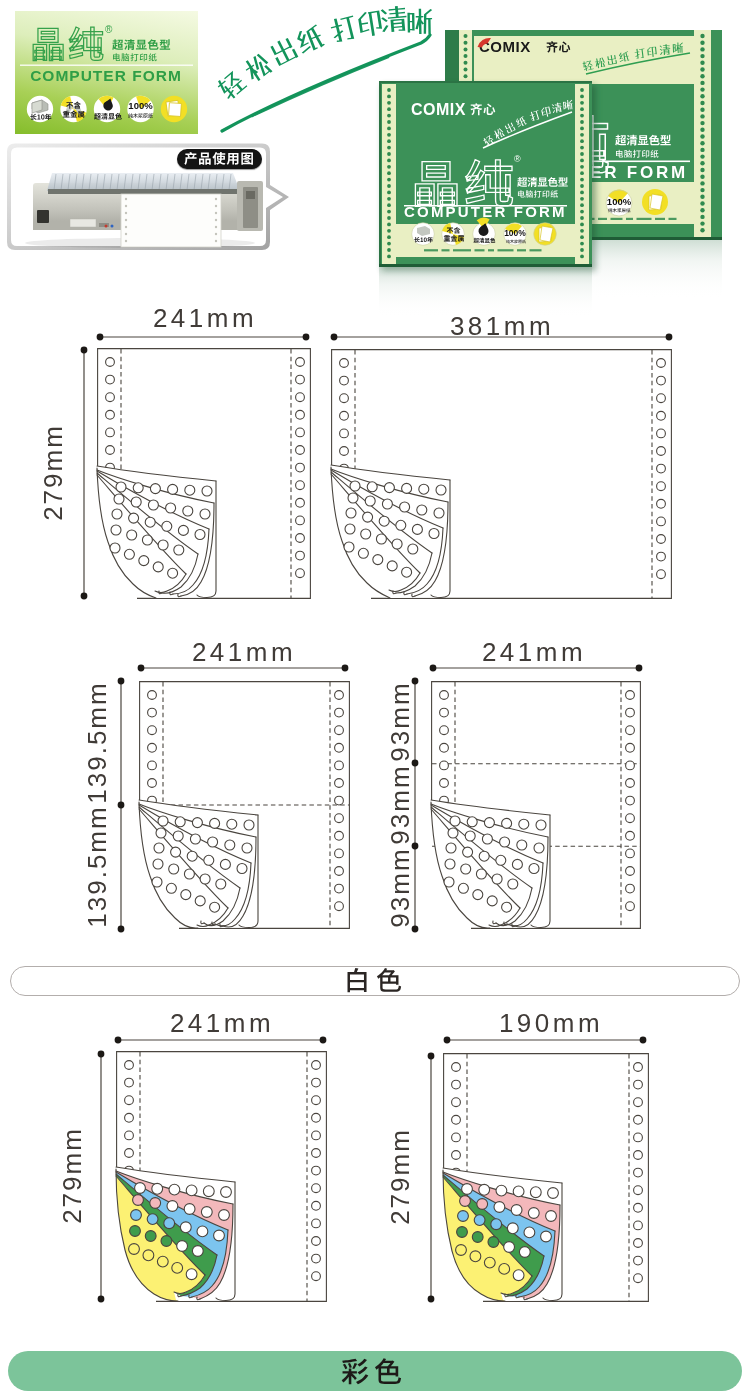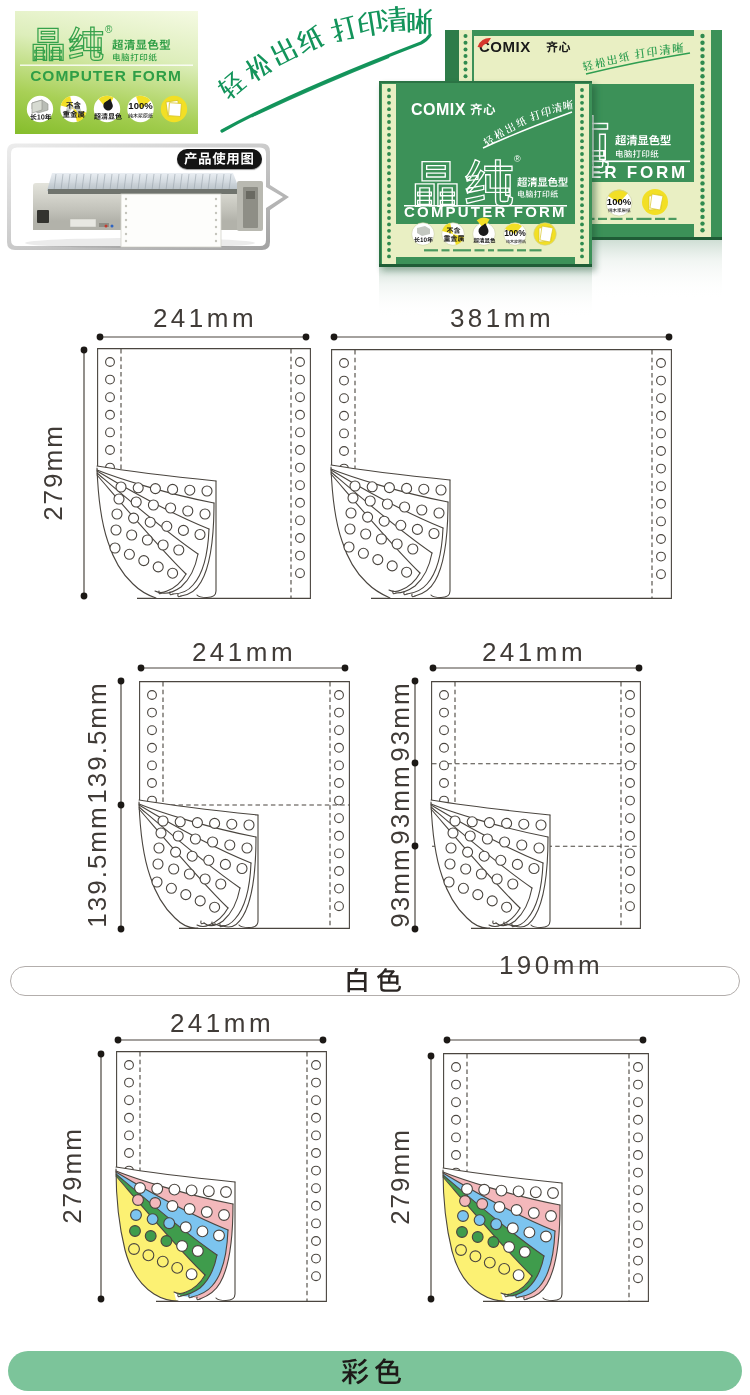--- a/index.html
+++ b/index.html
@@ -589,21 +589,21 @@
       <circle cx="46.8" cy="90.6" r="5" fill="#fff" stroke="#4a453f" stroke-width="1.1"></circle>
       <circle cx="61.2" cy="96.9" r="5" fill="#fff" stroke="#4a453f" stroke-width="1.1"></circle>
       <circle cx="75.6" cy="103.2" r="5" fill="#fff" stroke="#4a453f" stroke-width="1.1"></circle>
     </g>
   </svg>
 <svg style="position:absolute;left:330px;top:333px" width="343" height="8">
     <line x1="4" y1="4" x2="339" y2="4" stroke="#4a453f" stroke-width="1.2"></line>
     <circle cx="4" cy="4" r="3.4" fill="#1c1916"></circle>
     <circle cx="339" cy="4" r="3.4" fill="#1c1916"></circle>
   </svg>
-<div class="dim" style="left:422px;top:303px">381mm</div>
+<div class="dim" style="left:422px;top:311px">381mm</div>
 <svg style="position:absolute;left:131px;top:673px" width="227" height="264" viewBox="-8 -8 227 264">
     <rect x="0" y="0" width="211" height="248" fill="#fff" stroke="none"></rect>
     <path d="M0.6,125.0 L0.6,0.6 L210.4,0.6 L210.4,247.4 L40,247.4" fill="none" stroke="#4a453f" stroke-width="1.1"></path>
     <line x1="24" y1="1" x2="24" y2="125" stroke="#4a453f" stroke-width="1.1" stroke-dasharray="4.5,3.2"></line>
     <line x1="191" y1="1" x2="191" y2="247" stroke="#4a453f" stroke-width="1.1" stroke-dasharray="4.5,3.2"></line>
     <line x1="1" y1="124.0" x2="210" y2="124.0" stroke="#4a453f" stroke-width="1.1" stroke-dasharray="4.5,3.2"></line>
     <circle cx="13" cy="14.0" r="4.4" fill="#fff" stroke="#4a453f" stroke-width="1.1"></circle>
     <circle cx="13" cy="31.6" r="4.4" fill="#fff" stroke="#4a453f" stroke-width="1.1"></circle>
     <circle cx="13" cy="49.2" r="4.4" fill="#fff" stroke="#4a453f" stroke-width="1.1"></circle>
     <circle cx="13" cy="66.8" r="4.4" fill="#fff" stroke="#4a453f" stroke-width="1.1"></circle>
@@ -932,18 +932,18 @@
       <circle cx="46.8" cy="90.6" r="5.4" fill="#fcf173" stroke="#4a453f" stroke-width="1.1"></circle>
       <circle cx="61.2" cy="96.9" r="5.4" fill="#fcf173" stroke="#4a453f" stroke-width="1.1"></circle>
       <circle cx="75.6" cy="103.2" r="5.4" fill="#fff" stroke="#4a453f" stroke-width="1.1"></circle>
     </g>
   </svg>
 <svg style="position:absolute;left:443px;top:1036px" width="204" height="8">
     <line x1="4" y1="4" x2="200" y2="4" stroke="#4a453f" stroke-width="1.2"></line>
     <circle cx="4" cy="4" r="3.4" fill="#1c1916"></circle>
     <circle cx="200" cy="4" r="3.4" fill="#1c1916"></circle>
   </svg>
-<div class="dim" style="left:471px;top:950px">190mm</div>
+<div class="dim" style="left:471px;top:1008px">190mm</div>
 <svg style="position:absolute;left:427px;top:1052px" width="8" height="251">
     <line x1="4" y1="4" x2="4" y2="247" stroke="#4a453f" stroke-width="1.2"></line>
     <circle cx="4" cy="4" r="3.4" fill="#1c1916"></circle>
     <circle cx="4" cy="247" r="3.4" fill="#1c1916"></circle>
   </svg>
 <div class="dim vert" style="left:320px;top:1161px">279mm</div>
 </body></html>

